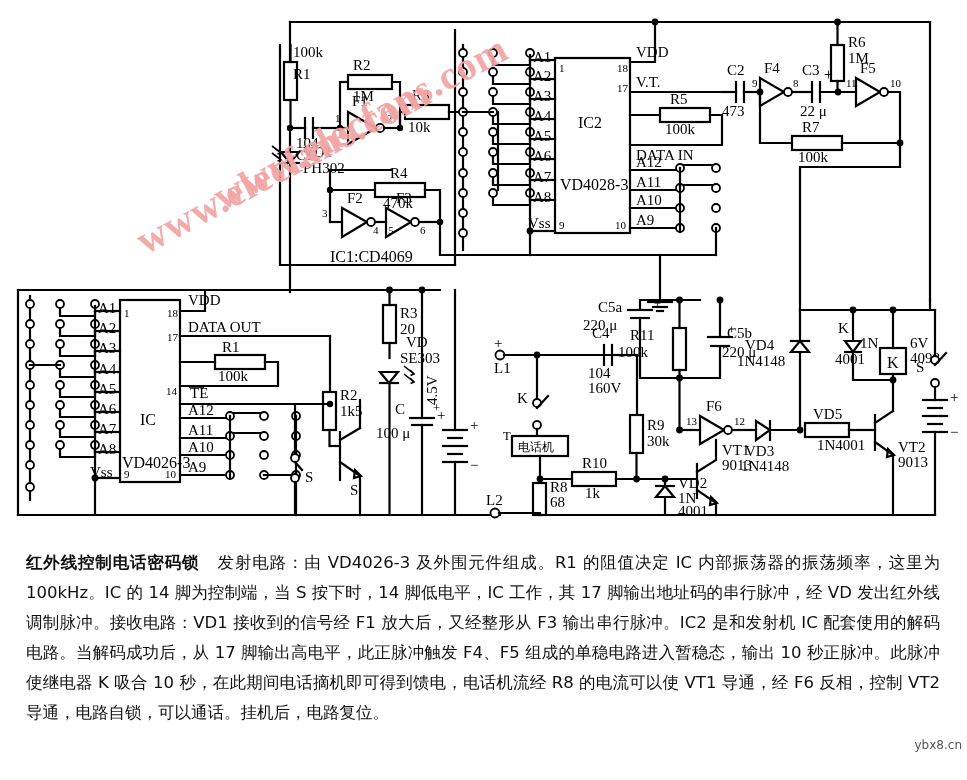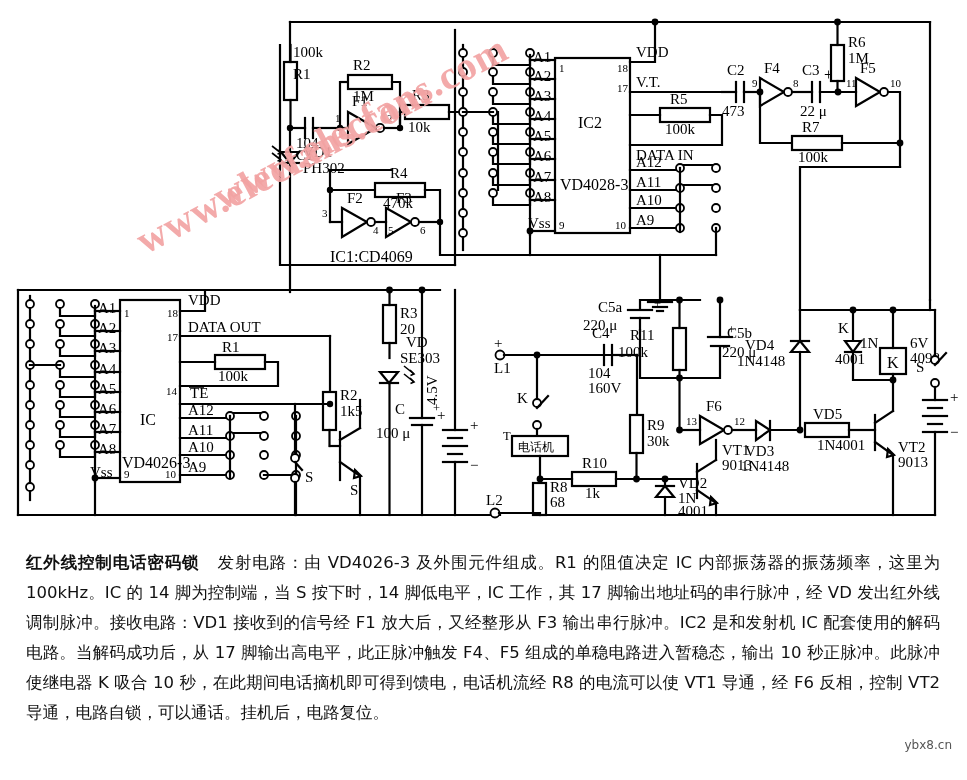--- a/index.html
+++ b/index.html
@@ -31,21 +31,21 @@
     font-size:16.5px;
     line-height:30px;
     color:#111;
     text-align:justify;
     padding:8px 27px 0 26px;
     box-sizing:border-box;
     letter-spacing:0px;
   }
   #desc b{font-weight:bold;}
   #credit{
-    position:absolute;right:15px;bottom:4px;
+    position:absolute;right:5px;bottom:4px;
     font-family:"DejaVu Sans","Liberation Sans",sans-serif;
     font-size:12px;color:#555;margin-left:24px;
   }
   text{font-family:"Liberation Serif","DejaVu Serif",serif;}
 </style>
 </head>
 <body>
 
 <div id="page">
 

